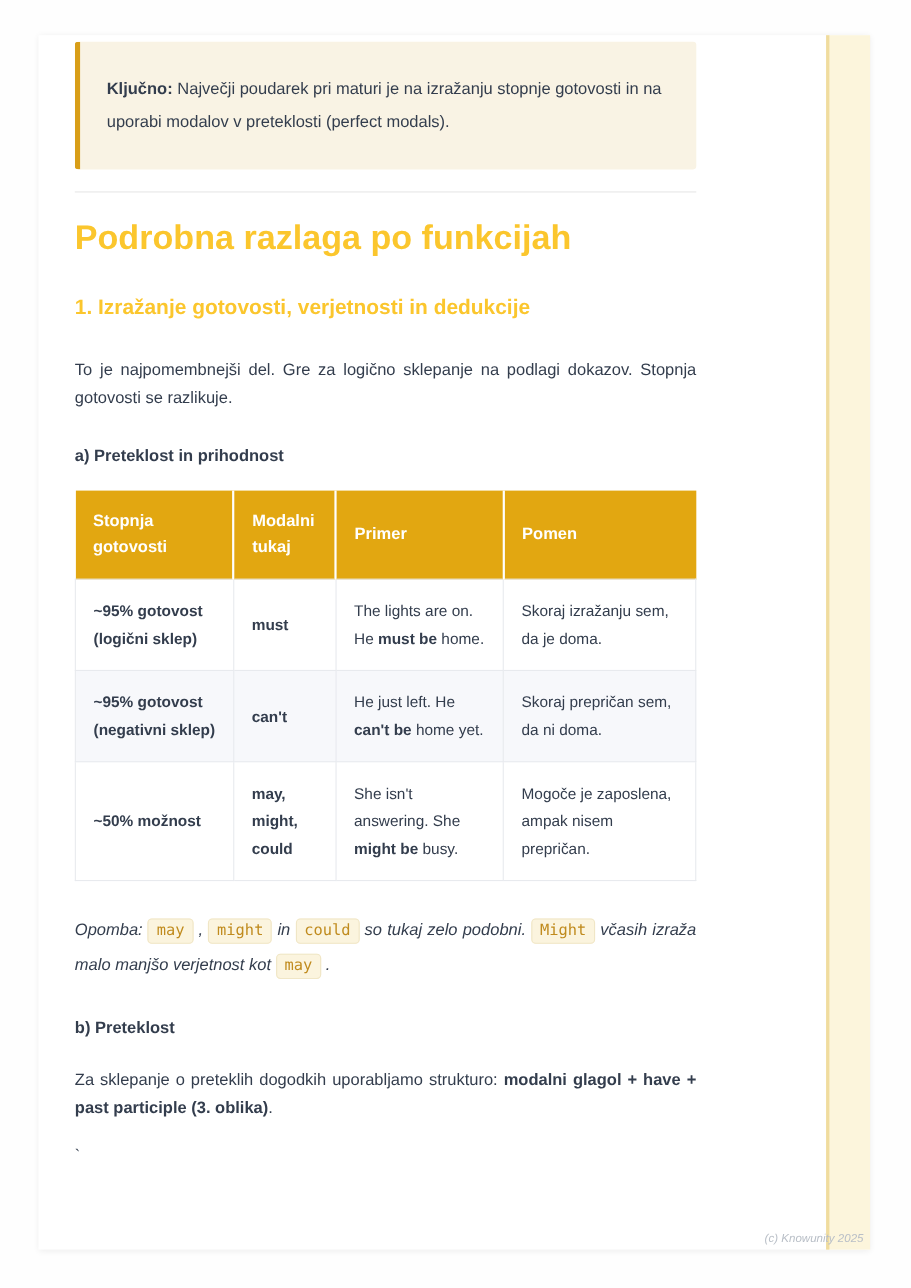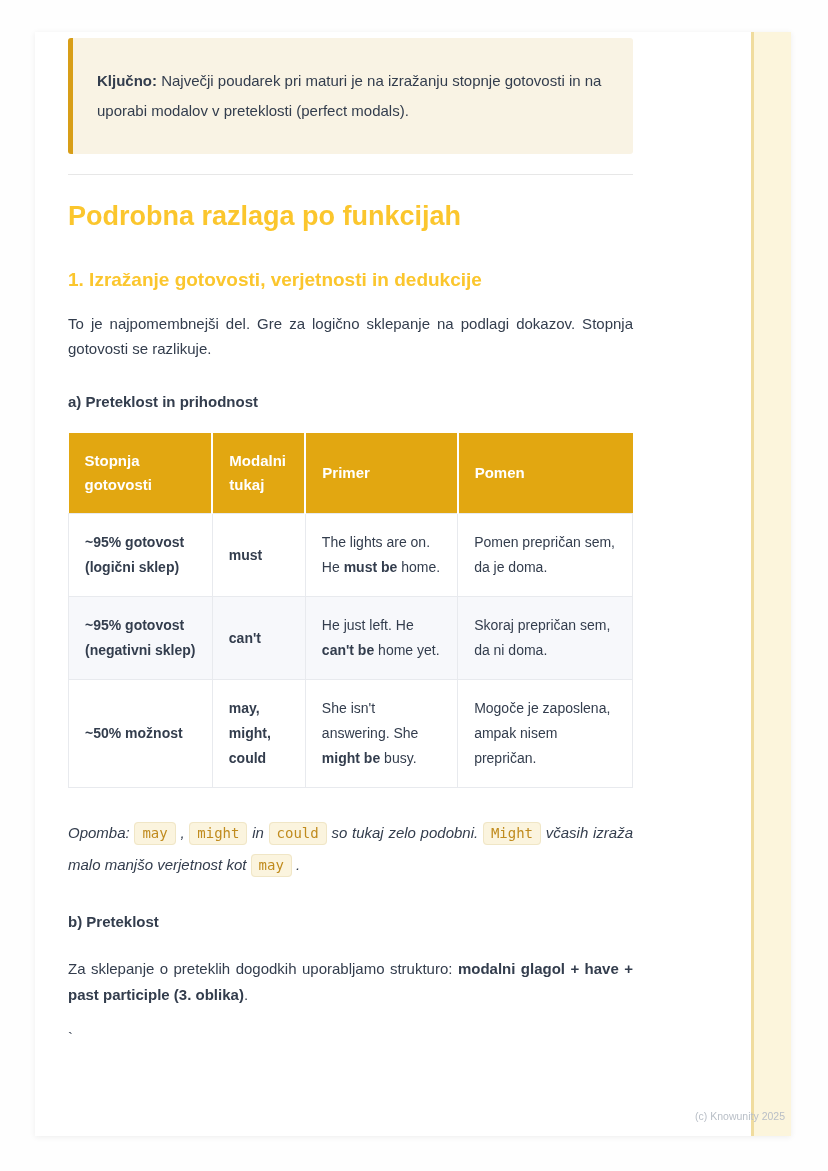--- a/index.html
+++ b/index.html
@@ -51,36 +51,36 @@
     line-height:30px;
     font-size:15px;
   }
   .divider{
     border:none;
     border-top:1px solid #E7E7E7;
     margin:20px 0 0 0;
   }
   .h1{
     color:var(--accent_heading);
-    font-size:27px;
+    font-size:31px;
     font-weight:bold;
     margin:27px 0 0 0;
     line-height:28px;
   }
   .h2{
     color:var(--accent_heading);
     font-size:19px;
     font-weight:bold;
     margin:38px 0 0 0;
     line-height:23px;
   }
   .intro{
     text-align:justify;
     line-height:25px;
-    margin:20px 0 0 0;
+    margin:33px 0 0 0;
   }
   .sub{
     font-weight:bold;
     margin:31px 0 0 0;
     line-height:20px;
   }
   table.modal-table{
     border-collapse:collapse;
     width:100%;
     margin-top:21px;
@@ -131,24 +131,25 @@
     line-height:26px;
     margin:24px 0 0 0;
   }
   .backtick{
     margin:20px 0 0 0;
     line-height:20px;
   }
   .footer{
     position:absolute;
     right:6px;
-    bottom:14px;
+    bottom:4px;
     font-size:10.5px;
     color:#B9BFC7;
     z-index:2;
+    font-style:italic;
   }
 </style>
 </head>
 <body>
 
 <div class="page">
   <div class="band"></div>
 
   <div class="content">
 
@@ -179,21 +180,21 @@
           <th>Modalni tukaj</th>
           <th>Primer</th>
           <th>Pomen</th>
         </tr>
       </thead>
       <tbody>
         <tr>
           <td><span class="b">~95% gotovost (logični sklep)</span></td>
           <td><span class="b">must</span></td>
           <td><span>The lights are on. He </span><span class="b">must be</span><span> home.</span></td>
-          <td><span>Pomen prepričan sem, da je doma.</span></td>
+          <td><span>Skoraj izražanju sem, da je doma.</span></td>
         </tr>
         <tr class="alt">
           <td><span class="b">~95% gotovost (negativni sklep)</span></td>
           <td><span class="b">can't</span></td>
           <td><span>He just left. He </span><span class="b">can't be</span><span> home yet.</span></td>
           <td><span>Skoraj prepričan sem, da ni doma.</span></td>
         </tr>
         <tr>
           <td><span class="b">~50% možnost</span></td>
           <td><span class="b">may, might, could</span></td>

